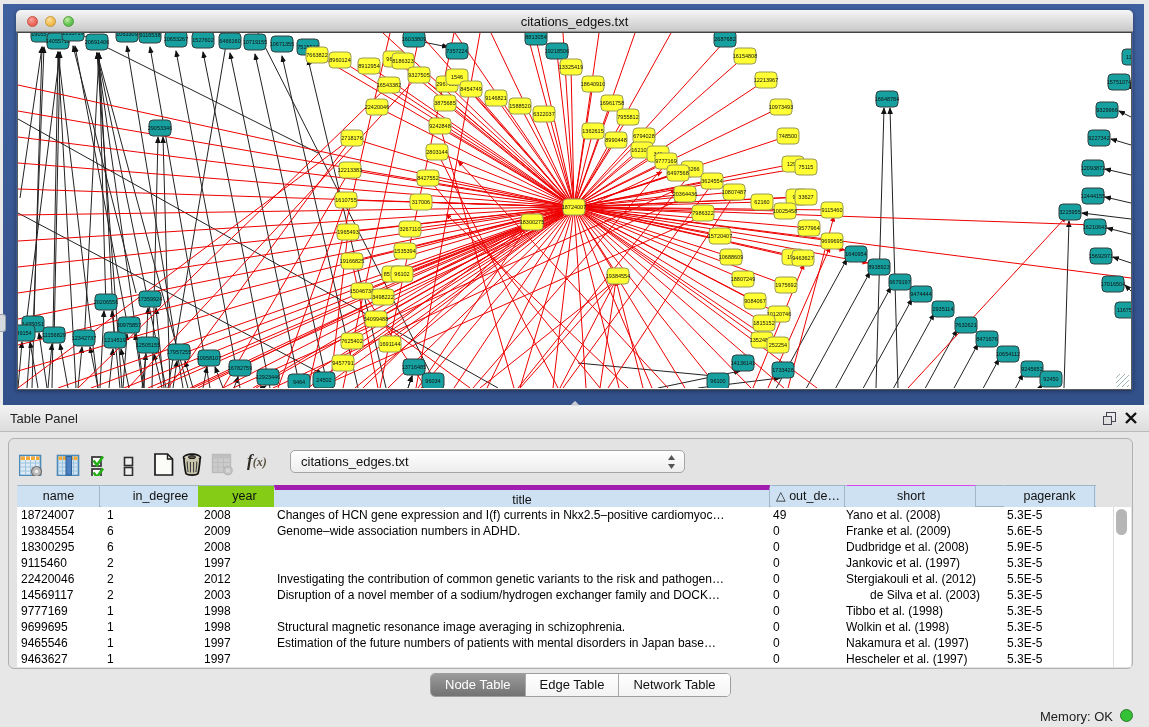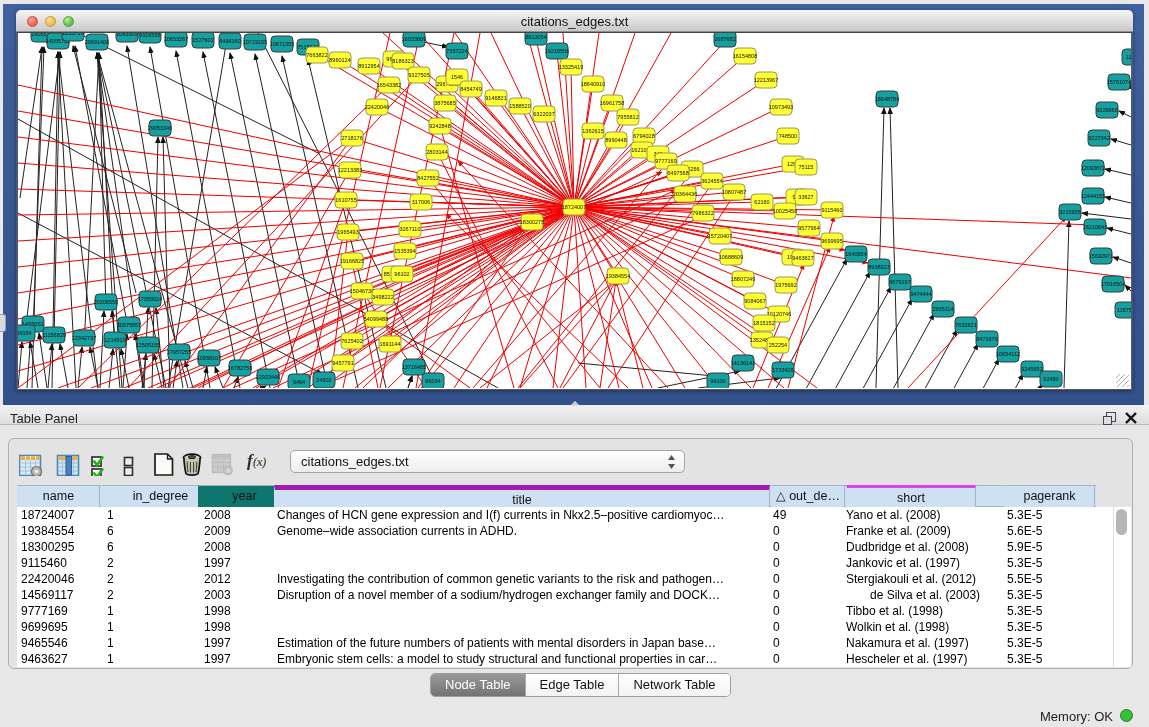--- a/index.html
+++ b/index.html
@@ -3,21 +3,21 @@
 *{margin:0;padding:0;box-sizing:border-box}
 body{width:1149px;height:727px;position:relative;overflow:hidden;background:#e9e9e9;font-family:"Liberation Sans",sans-serif}
 .desk{position:absolute;left:3px;top:4px;width:1141px;height:401px;background:linear-gradient(#40619f,#32508a)}
 .win{position:absolute;left:16px;top:10px;width:1117px;height:380px;border-radius:5px 5px 0 0;box-shadow:0 1px 4px rgba(0,0,0,.4)}
 .tbar{position:absolute;left:0;top:0;width:100%;height:22px;border-radius:5px 5px 0 0;background:linear-gradient(#f6f6f6,#c9c9c9);border-bottom:1px solid #8e8e8e}
 .tl{position:absolute;top:5.5px;width:11px;height:11px;border-radius:50%}
 .title{position:absolute;top:4px;width:100%;text-align:center;font-size:13px;color:#111}
 .canvas{position:absolute;left:1px;top:22px;width:1115px;height:358px;background:#fff;border:1px solid #5a5a5a;border-top:1px solid #444}
 .grip{position:absolute;right:2px;bottom:2px;width:13px;height:13px;background:repeating-linear-gradient(135deg,transparent,transparent 2.5px,#9fb6b5 2.5px,#9fb6b5 3.5px)}
 .tp{position:absolute;left:0;top:405px;width:1149px;height:322px;background:#e7e7e7}
-.tph{position:absolute;left:0;top:0;width:100%;height:20px;background:linear-gradient(#f2f2f2,#ddd);border-bottom:1px solid #bbb}
+.tph{position:absolute;left:0;top:0;width:100%;height:27px;background:linear-gradient(#f2f2f2,#ddd);border-bottom:1px solid #bbb}
 .tph span{position:absolute;left:10px;top:6px;font-size:13px;color:#222}
 .panel{position:absolute;left:8px;top:33px;width:1125px;height:231px;background:#e3e3e3;border:1px solid #b0b0b0;border-radius:6px}
 .combo{position:absolute;left:290px;top:45px;width:395px;height:23px;background:linear-gradient(#fff,#ededed);border:1px solid #a5a5a5;border-radius:5px;font-size:13px;color:#111;line-height:21px;padding-left:10px}
 .thead{position:absolute;left:17px;top:485px;height:22px;background:#cde1f2;border-top:1px solid #9fb6c8;border-bottom:1px solid #9fb6c8}
 .th{position:absolute;top:485px;height:22px;border-right:1px solid #9fb6c8;border-left:1px solid #fff0;font-size:12.5px;color:#111;text-align:center;line-height:21px}
 .tbody{position:absolute;left:17px;top:507px;width:1114px;height:160px;background:#fff}
 .trow{position:absolute;left:0;width:1114px;height:16px;font-size:12px;color:#000}
 .trow span{position:absolute;top:1px;white-space:nowrap}
 .tabs{position:absolute;left:430px;top:673px;height:24px;display:flex;border:1px solid #9e9e9e;border-radius:5px;overflow:hidden;background:#fff}
 .tab{font-size:13px;padding:3px 14px 0 14px;height:24px;color:#111;background:linear-gradient(#fff,#f2f2f2);border-right:1px solid #aaa}
@@ -653,40 +653,40 @@
  <div class="combo">citations_edges.txt
    <svg style="position:absolute;right:8px;top:4px" width="9" height="14">
         <path d="M4.5,0 L8,5 L1,5 z" fill="#555"></path>
         <path d="M4.5,14 L8,9 L1,9 z" fill="#555"></path>
       </svg>
  </div>
 </div>
 <div class="thead" style="left:17px;width:1079px"></div>
 <div class="th" style="left:17px;width:83px;background:#cde1f2;border-top:1px solid #9fb6c8">name</div>
 <div class="th" style="left:101px;width:119px;background:#cde1f2;border-top:1px solid #9fb6c8">in_degree</div>
-<div class="th" style="left:198px;width:93px;background:#0f766e;border-top:1px solid #9fb6c8">year</div>
+<div class="th" style="left:198px;width:93px;background:#84cc16;border-top:1px solid #9fb6c8">year</div>
 <div class="th" style="left:274px;width:496px;background:#cde1f2;border-top:5px solid #a21caf">title</div>
 <div class="th" style="left:771px;width:74px;background:#cde1f2;border-top:1px solid #9fb6c8">△ out_de…</div>
-<div class="th" style="left:846px;width:130px;background:#cde1f2;border-top:3px solid #d946ef">short</div>
+<div class="th" style="left:846px;width:130px;background:#cde1f2;border-top:1px solid #d946ef">short</div>
 <div class="th" style="left:1004px;width:91px;background:#cde1f2;border-top:1px solid #9fb6c8">pagerank</div>
 <div class="tbody"></div>
 <div class="trow" style="top:507px">
     <span style="left:21px">18724007</span>
     <span style="left:107px">1</span>
     <span style="left:204px">2008</span>
     <span style="left:277px">Changes of HCN gene expression and I(f) currents in Nkx2.5–positive cardiomyoc…</span>
     <span style="left:773px">49</span>
     <span style="left:846px">Yano et al. (2008)</span>
     <span style="left:1007px">5.3E-5</span>
   </div>
 <div class="trow" style="top:523px">
     <span style="left:21px">19384554</span>
     <span style="left:107px">6</span>
     <span style="left:204px">2009</span>
-    <span style="left:277px">Genome–wide association currents in ADHD.</span>
+    <span style="left:277px">Genome–wide association numbers in ADHD.</span>
     <span style="left:773px">0</span>
     <span style="left:846px">Franke et al. (2009)</span>
     <span style="left:1007px">5.6E-5</span>
   </div>
 <div class="trow" style="top:539px">
     <span style="left:21px">18300295</span>
     <span style="left:107px">6</span>
     <span style="left:204px">2008</span>
     <span style="left:773px">0</span>
     <span style="left:846px">Dudbridge et al. (2008)</span>
@@ -723,38 +723,38 @@
     <span style="left:107px">1</span>
     <span style="left:204px">1998</span>
     <span style="left:773px">0</span>
     <span style="left:846px">Tibbo et al. (1998)</span>
     <span style="left:1007px">5.3E-5</span>
   </div>
 <div class="trow" style="top:619px">
     <span style="left:21px">9699695</span>
     <span style="left:107px">1</span>
     <span style="left:204px">1998</span>
+    <span style="left:277px">Structural magnetic resonance image averaging in schizophrenia.</span>
     <span style="left:773px">0</span>
     <span style="left:846px">Wolkin et al. (1998)</span>
     <span style="left:1007px">5.3E-5</span>
   </div>
 <div class="trow" style="top:635px">
     <span style="left:21px">9465546</span>
     <span style="left:107px">1</span>
     <span style="left:204px">1997</span>
     <span style="left:277px">Estimation of the future numbers of patients with mental disorders in Japan base…</span>
     <span style="left:773px">0</span>
     <span style="left:846px">Nakamura et al. (1997)</span>
     <span style="left:1007px">5.3E-5</span>
   </div>
 <div class="trow" style="top:651px">
     <span style="left:21px">9463627</span>
     <span style="left:107px">1</span>
     <span style="left:204px">1997</span>
-    <span style="left:277px">Embryonic stem cells: a model to study structural and functional properties in car…</span>
     <span style="left:773px">0</span>
     <span style="left:846px">Hescheler et al. (1997)</span>
     <span style="left:1007px">5.3E-5</span>
   </div>
 <div style="position:absolute;left:1113px;top:507px;width:1px;height:160px;background:#ddd"></div>
 <div style="position:absolute;left:1116px;top:509px;width:11px;height:26px;background:#b6b6b6;border-radius:6px"></div>
 <div class="tabs">
  <div class="tab tabsel">Node Table</div>
  <div class="tab">Edge Table</div>
  <div class="tab" style="border-right:none">Network Table</div>

